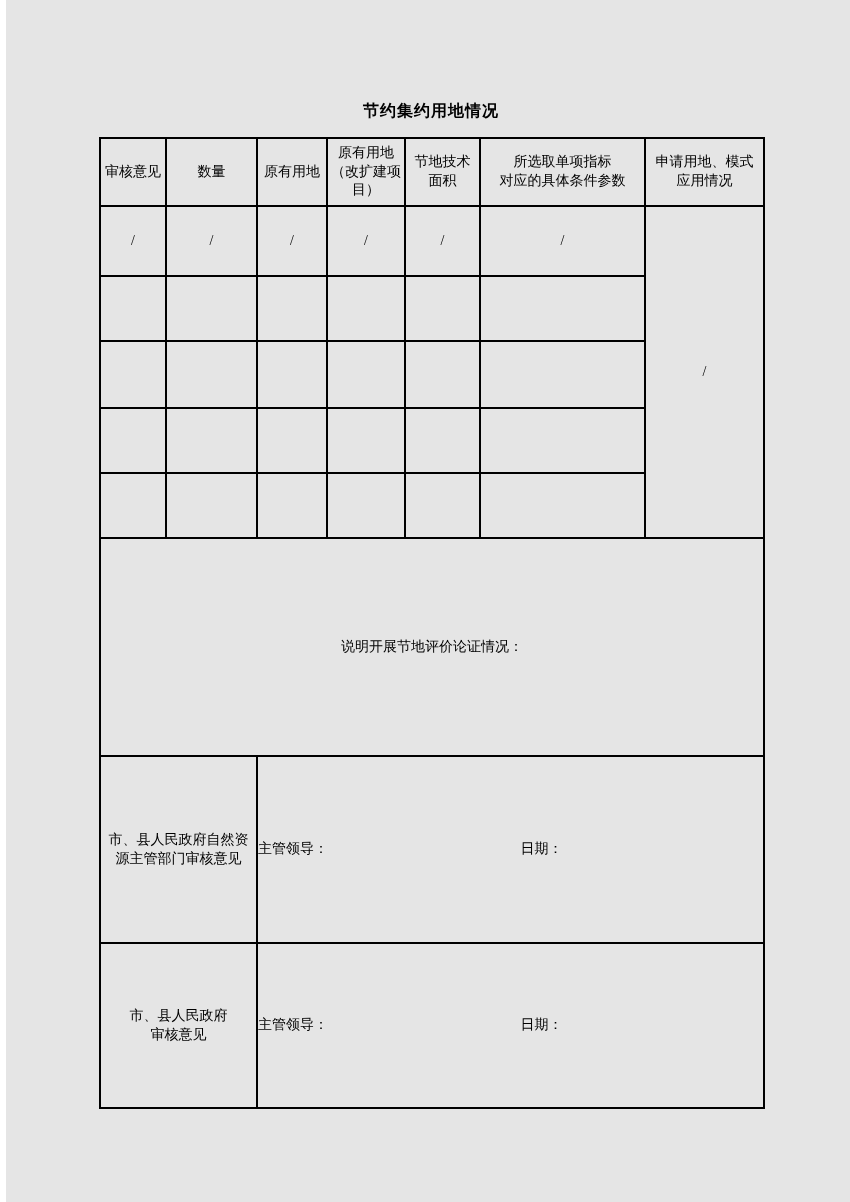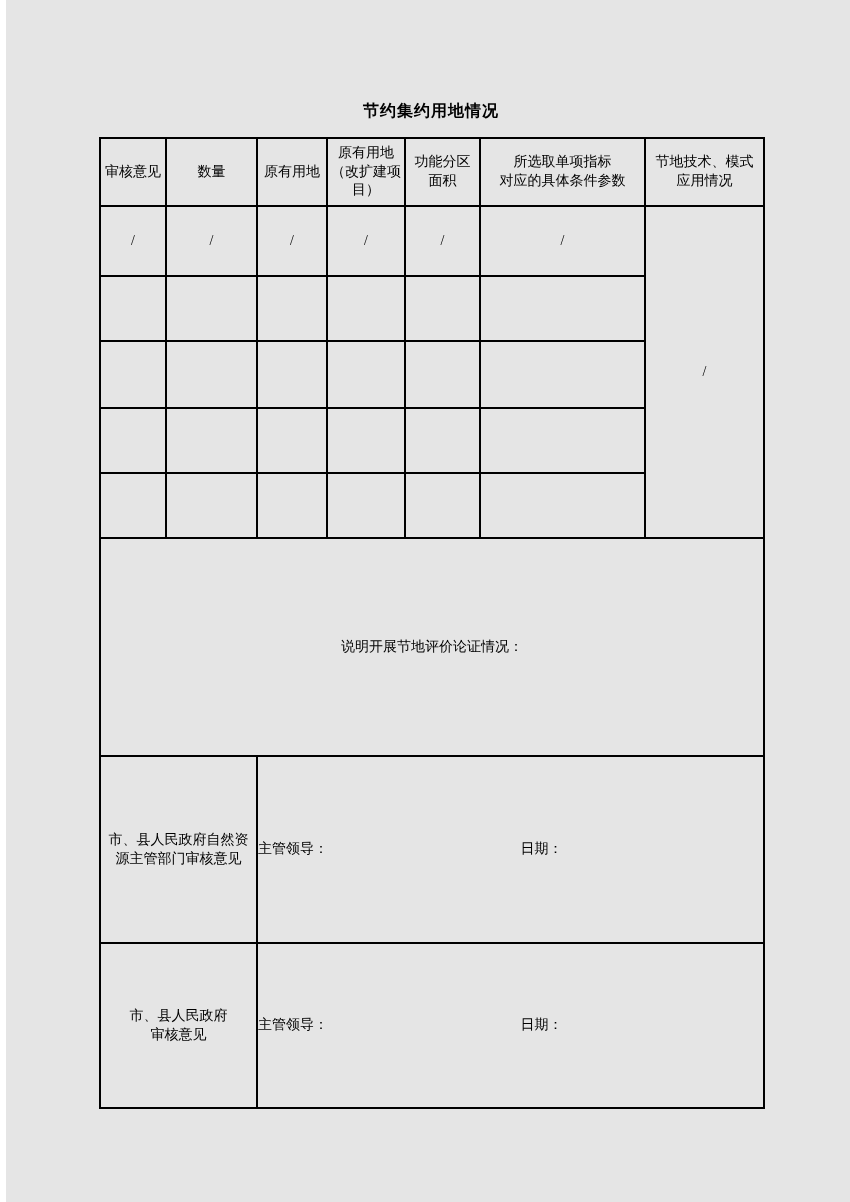--- a/index.html
+++ b/index.html
@@ -94,25 +94,25 @@
     </colgroup>
 
     <tbody>
         <tr style="height:68px">
       <th>审核意见</th>
       <th>数量</th>
       <th>原有用地</th>
       <th>原有用地
 （改扩建项
 目）</th>
-      <th>功能分区
+      <th>节地技术
 面积</th>
       <th>所选取单项指标
 对应的具体条件参数</th>
-      <th>节地技术、模式
+      <th>申请用地、模式
 应用情况</th>
     </tr>
 
     <tr style="height:70px">
       <td class="slash">/</td>
       <td class="slash">/</td>
       <td class="slash">/</td>
       <td class="slash">/</td>
       <td class="slash">/</td>
       <td class="slash">/</td>

